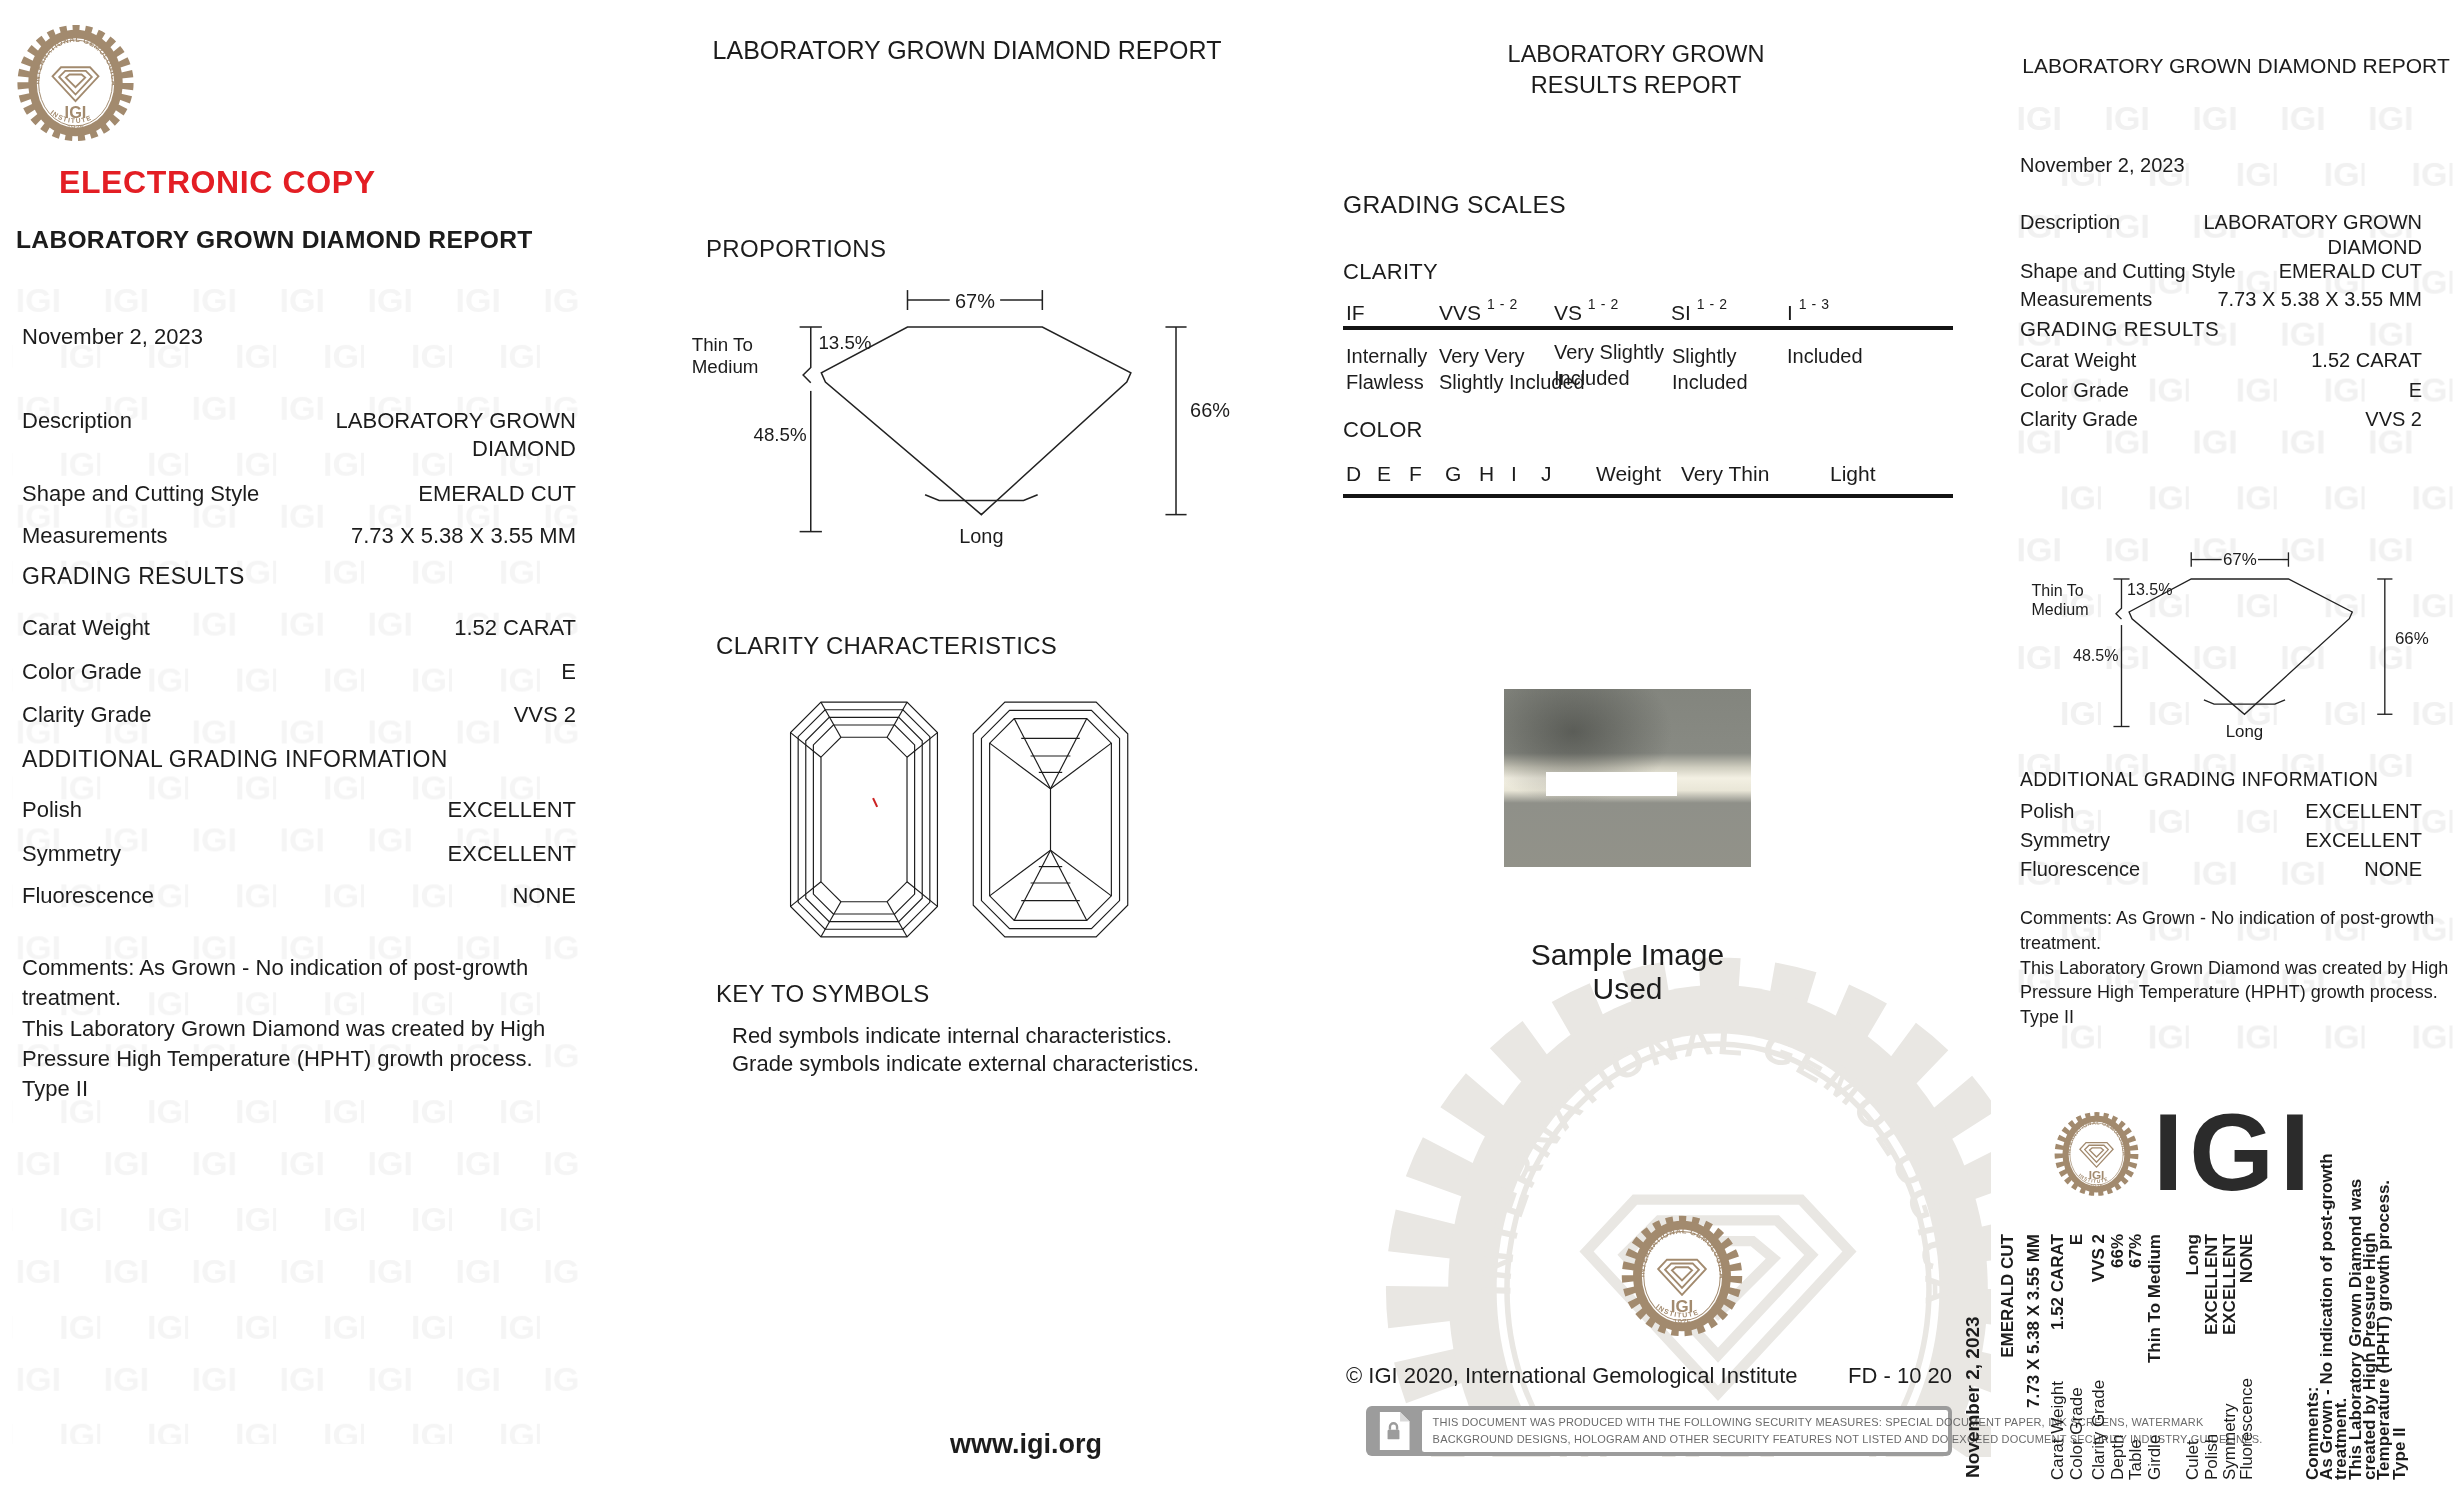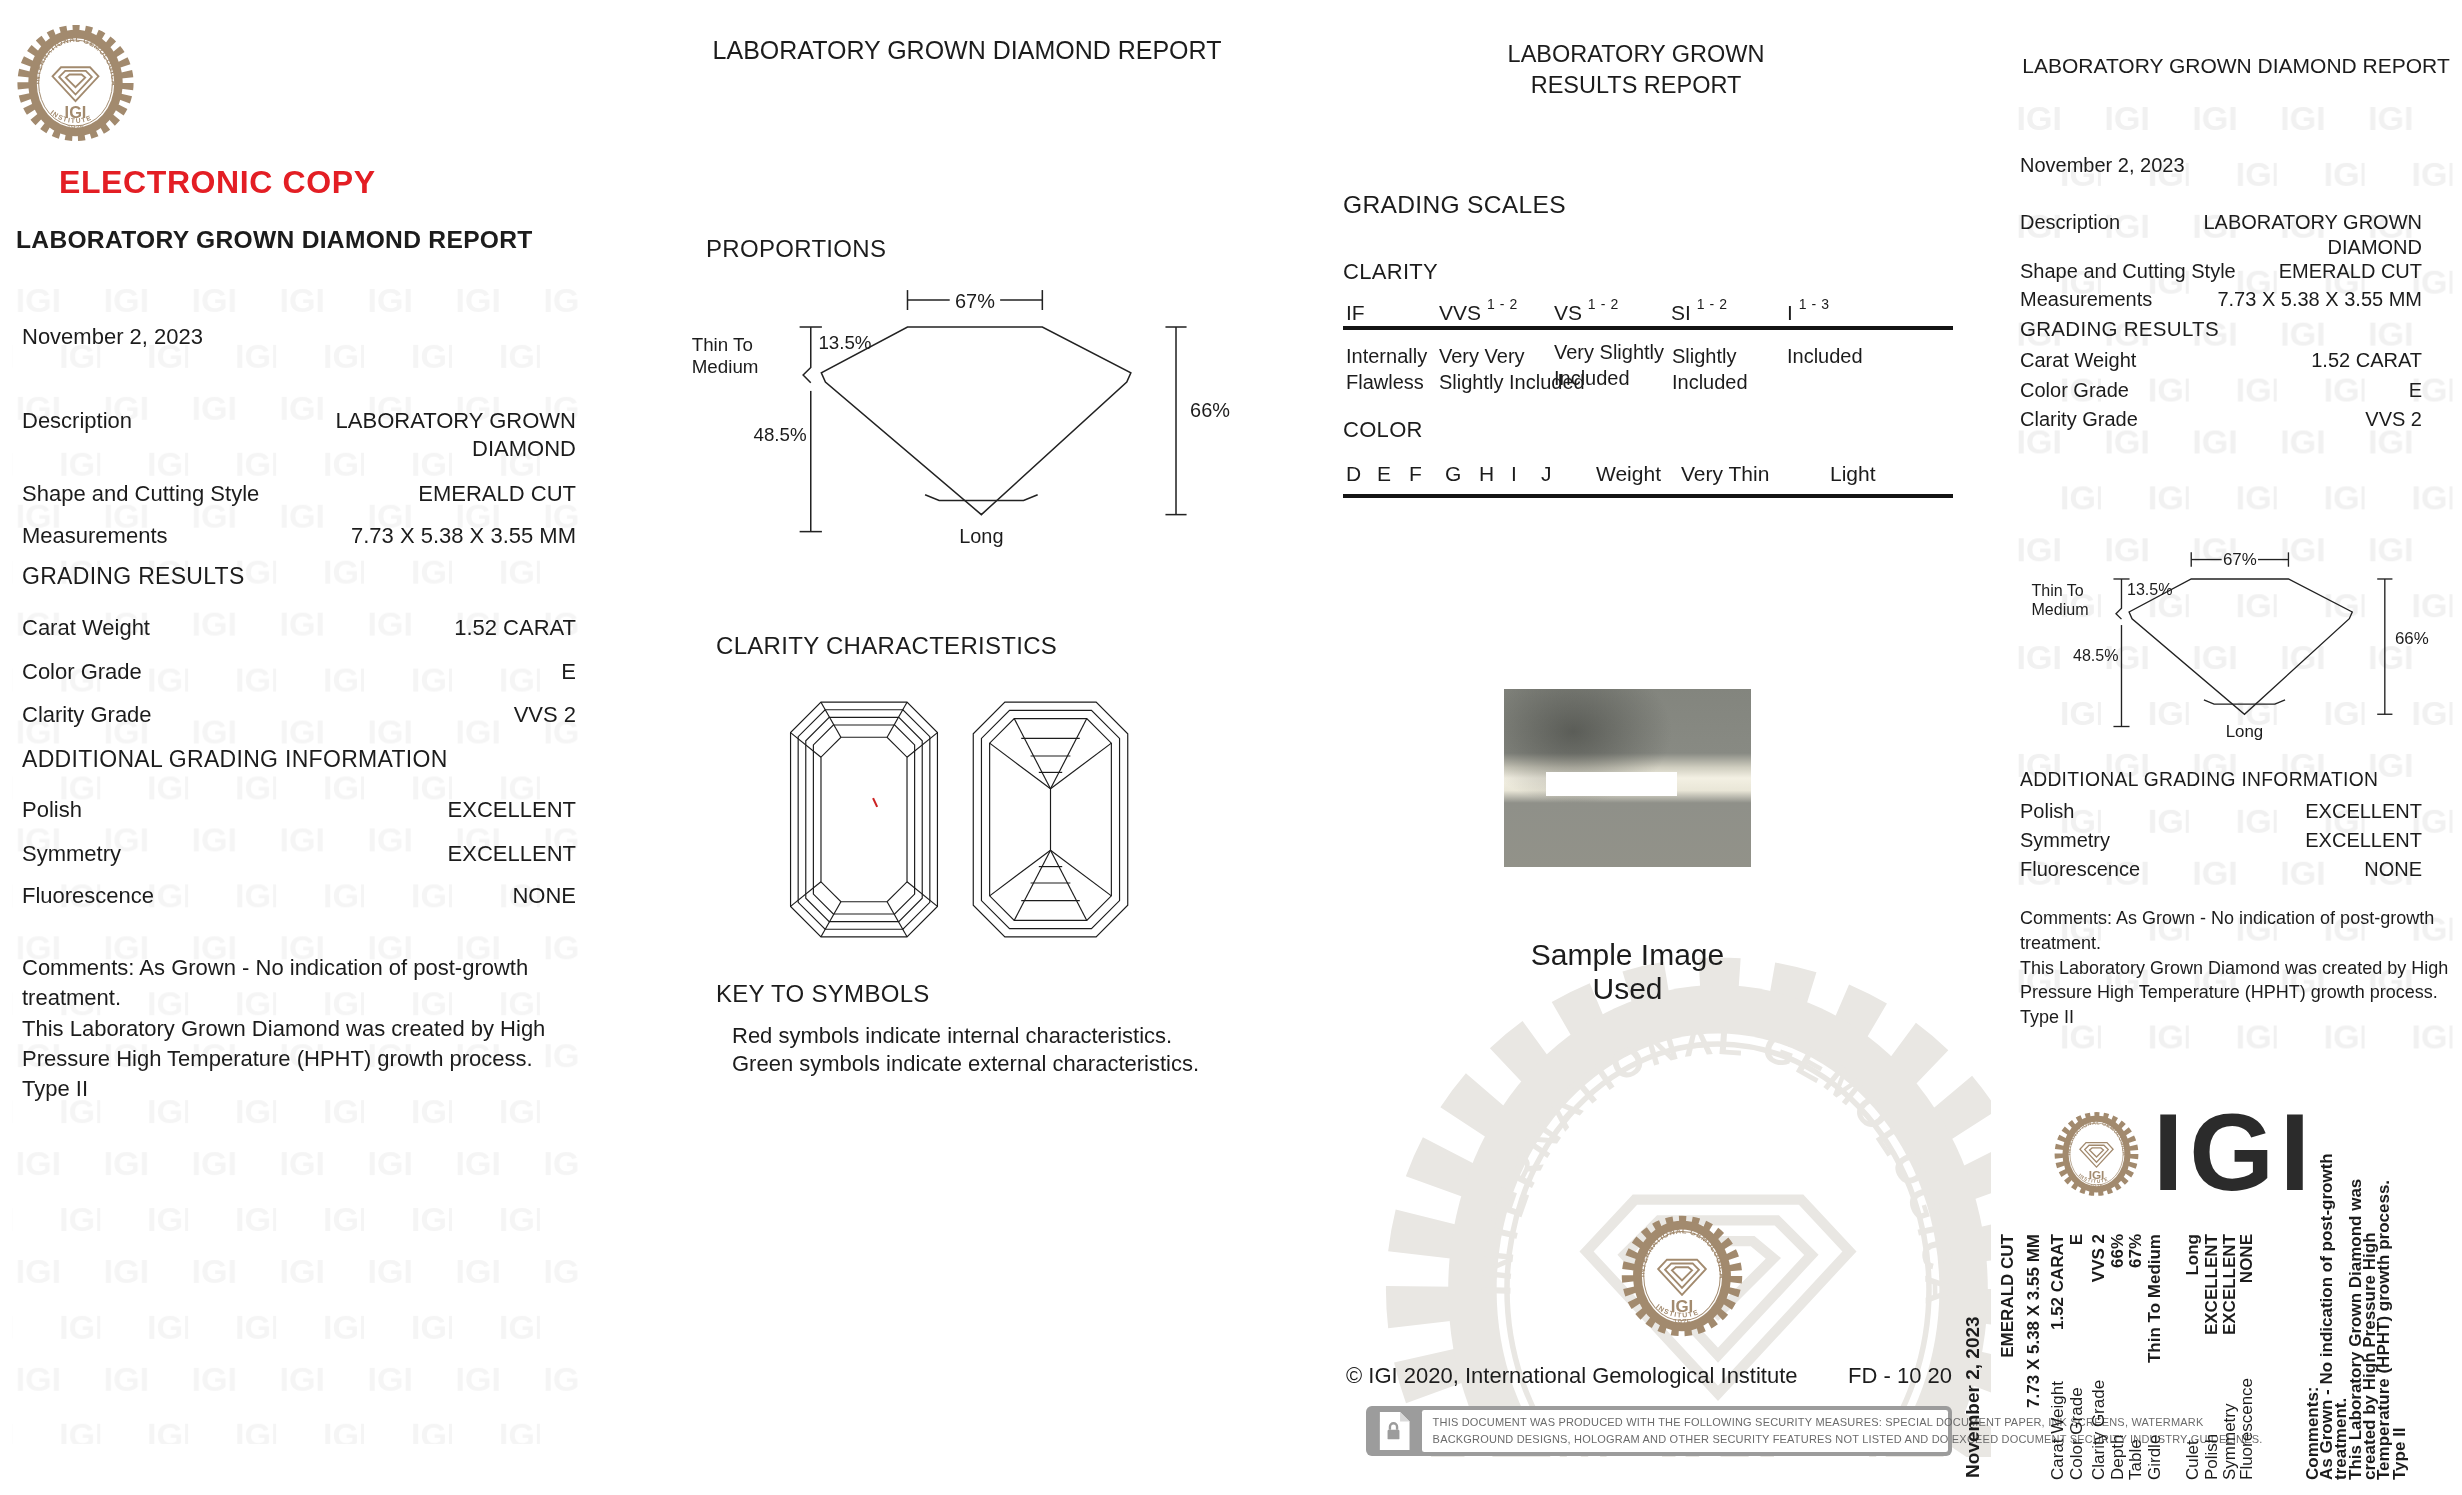--- a/index.html
+++ b/index.html
@@ -221,22 +221,23 @@
       <line x1="100" y1="94" x2="168" y2="94"></line>
       <line x1="114" y1="122" x2="154" y2="122"></line>
       <line x1="84" y1="341" x2="184" y2="341"></line>
       <line x1="100" y1="311" x2="168" y2="311"></line>
       <line x1="114" y1="283" x2="154" y2="283"></line>
     </g>
   </svg>
 
   <div class="sec" style="left:716px;top:980px;font-size:24px">KEY TO SYMBOLS</div>
   <div class="abs" style="left:732px;top:1023px;font-size:22px">Red symbols indicate internal characteristics.</div>
-  <div class="abs" style="left:732px;top:1051px;font-size:22px">Green symbols indicate external characteristics.</div>
-
+  <div class="abs" style="left:732px;top:1051px;font-size:22px">Grade symbols indicate external characteristics.</div>
+
+  <div class="abs b ctr" style="left:733px;top:1429px;width:586px;font-size:27px">www.igi.org</div>
 
   <div class="abs ctr" style="left:1343px;top:39px;width:586px;font-size:23.5px;line-height:1.3">
     <div>LABORATORY GROWN</div>
     <div>RESULTS REPORT</div>
   </div>
 
   <div class="sec" style="left:1343px;top:191px;font-size:24.6px">GRADING SCALES</div>
   <div class="sec" style="left:1343px;top:259px;font-size:22px">CLARITY</div>
 
   <div class="gradeitem" style="left:1346px;top:296px"><span>IF</span><sup></sup></div>

